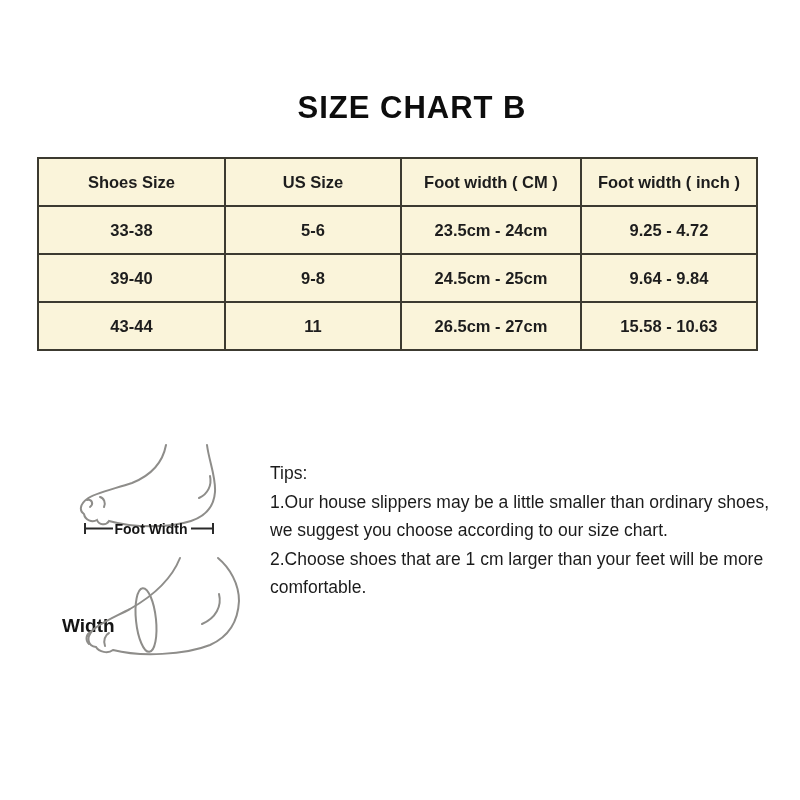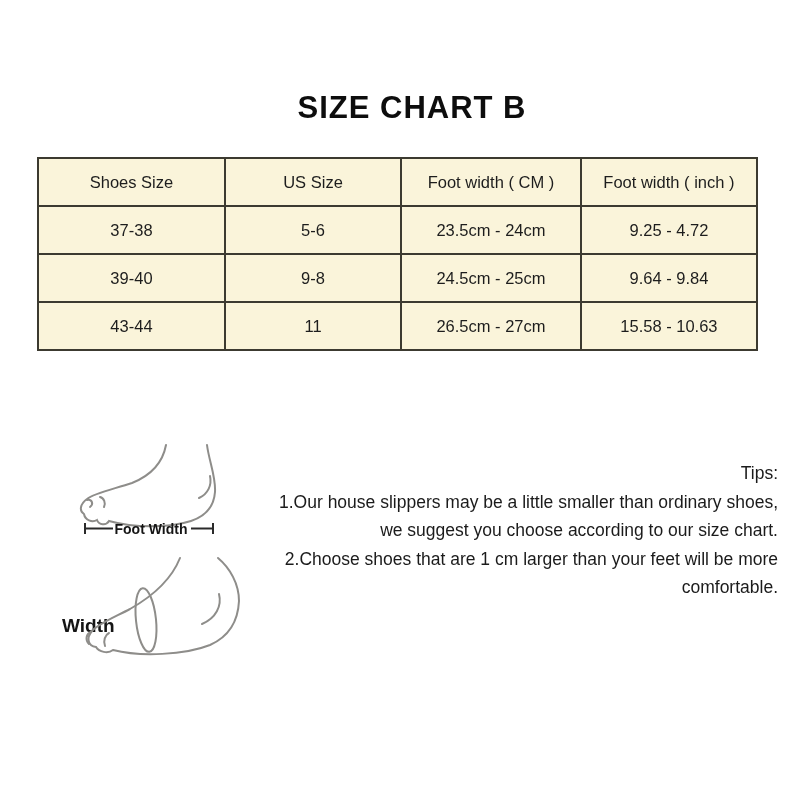--- a/index.html
+++ b/index.html
@@ -38,21 +38,21 @@
     table-layout: fixed;
   }
   table.size-chart th,
   table.size-chart td {
     border: 2px solid var(--border-color);
     background: var(--cell-bg);
     height: 48px;
     text-align: center;
     vertical-align: middle;
     font-size: 16.5px;
-    font-weight: normal;
+    font-weight: bold;
     color: #1d1d1d;
     padding: 2px 4px;
   }
   .foot-diagram-1 {
     position: absolute;
     left: 72px;
     top: 443px;
     width: 150px;
     height: 100px;
   }
@@ -87,21 +87,20 @@
     fill: #151515;
   }
   .tips {
     position: absolute;
     left: 270px;
     top: 459px;
     width: 508px;
     font-size: 17.5px;
     line-height: 28.5px;
     color: #1b1b1b;
-    text-align: right;
   }
   .tips p { margin: 0; }
 </style>
 </head>
 <body>
 
 <div class="canvas">
 
   <h1 class="page-title">SIZE CHART B</h1>
 
@@ -115,21 +114,21 @@
     <thead>
       <tr>
         <th>Shoes Size</th>
         <th>US Size</th>
         <th>Foot width ( CM )</th>
         <th>Foot width ( inch )</th>
       </tr>
     </thead>
     <tbody>
       <tr>
-        <td>37-38</td>
+        <td>33-38</td>
         <td>5-6</td>
         <td>23.5cm - 24cm</td>
         <td>9.25 - 4.72</td>
       </tr>
       <tr>
         <td>39-40</td>
         <td>9-8</td>
         <td>24.5cm - 25cm</td>
         <td>9.64 - 9.84</td>
       </tr>

